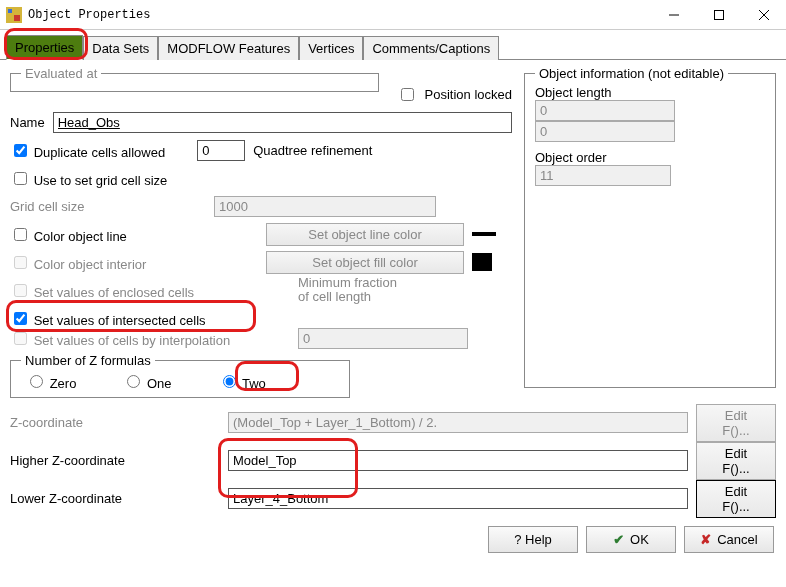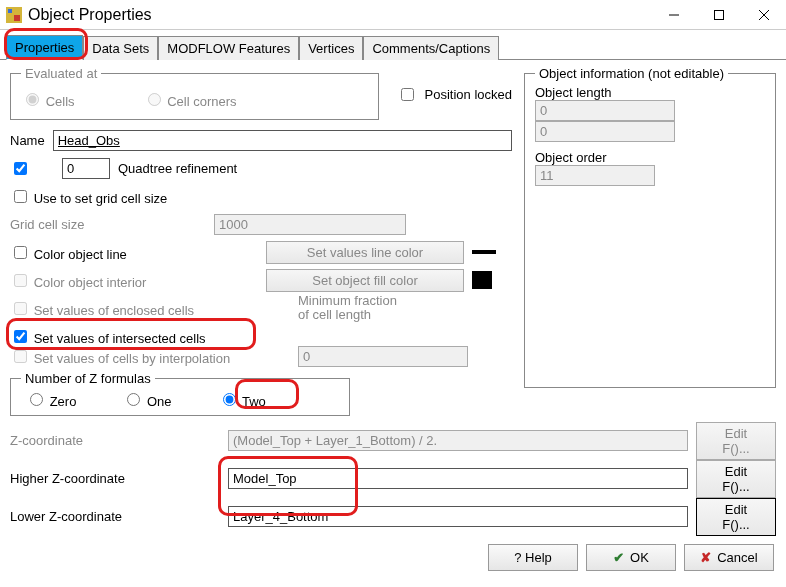--- a/index.html
+++ b/index.html
@@ -1,24 +1,24 @@
 <!DOCTYPE html>
 <html><head>
 <meta charset="utf-8">
 <style>
 * { box-sizing: border-box; font-family: "Segoe UI", Tahoma, sans-serif; font-size: 13px; }
 body { margin: 0; background: #fff; width: 786px; height: 587px; overflow: hidden; }
 .titlebar { height: 30px; display: flex; align-items: center; padding-left: 6px; background: #fff; border-bottom: 1px solid #ccc; }
 .titlebar .app-icon { width: 16px; height: 16px; margin-right: 6px; display: inline-flex; align-items: center; justify-content: center; }
-.titlebar .title { font-size: 16px; }
+.titlebar .title { font-size: 12px; font-family: Liberation Mono, monospace; }
 .winbtns { margin-left: auto; display: flex; }
 .winbtn { width: 45px; height: 29px; display: flex; align-items: center; justify-content: center; }
 .tabs { display: flex; padding: 4px 6px 0 6px; align-items: flex-end; gap: 0; border-bottom: 1px solid #888; }
 .tab { padding: 4px 8px; border: 1px solid #888; border-bottom: none; background: #f0f0f0; position: relative; top: 1px; white-space: nowrap; }
-.tab.active { background: #0ea5e9; border-bottom: 1px solid #fff; }
+.tab.active { background: #4d7c0f; border-bottom: 1px solid #fff; }
 .content { padding: 6px 10px 0 10px; display: flex; gap: 12px; }
 .leftcol { flex: 1; }
 .rightcol { width: 252px; }
 fieldset { border: 1px solid #888; margin: 0 0 6px 0; padding: 4px 10px 6px 10px; }
 legend { padding: 0 4px; }
 .row { display: flex; align-items: center; gap: 8px; min-height: 28px; }
 .lbl { white-space: nowrap; }
 .disabled, .disabled * { color: #888 !important; }
 input[type="text"] { border: 1px solid #555; padding: 2px 4px; font-size: 13px; background: #fff; }
 input[type="text"][readonly], input[type="text"].ro { background: #f0f0f0; color: #888; border-color: #aaa; }
@@ -80,53 +80,49 @@
   <div class="tab">Comments/Captions</div>
 </div>
 <div class="red-ring" style="left:4px; top:-2px; width:84px; height:32px;"></div>
 </div>
 
 <div class="content">
  <div class="leftcol">
   <div style="display:flex; gap:18px; align-items:flex-start;">
     <fieldset class="disabled" style="flex:1;">
       <legend>Evaluated at</legend>
-      <div class="row">
-        <label><input type="radio" checked="" disabled="" style=""> <span>Cells</span></label>
-        <label style="margin-left:60px;"><input type="radio" disabled="" style=""> <span>Cell corners</span></label>
-      </div>
     </fieldset>
     <label class="row" style="margin-top:14px;">
           <input type="checkbox" style=""> 
           <span>Position locked</span>
         </label>
   </div>
 
   <div class="row">
     <span class="lbl">Name</span>
     <input type="text" style="flex: 1 1 0%; text-decoration: underline;" value="Head_Obs">
   </div>
 
   <div class="row">
-    <label><input type="checkbox" checked="" style=""> </label>
+    <label><input type="checkbox" checked="" style=""> <span>Duplicate cells allowed</span></label>
     <input type="text" style="width: 48px; margin-left: 24px;" value="0">
     <span>Quadtree refinement</span>
   </div>
 
   <div class="row">
     <label><input type="checkbox" style=""> <span>Use to set grid cell size</span></label>
   </div>
   <div class="row disabled">
     <span class="lbl" style="width:196px;">Grid cell size</span>
-    <input type="text" readonly="" style="width: 192px;" value="1000">
+    <input type="text" readonly="" style="width: 222px;" value="1000">
   </div>
 
   <div class="row">
     <label style="width:248px;"><input type="checkbox" style=""> <span>Color object line</span></label>
-    <div class="btn disabled" style="width:198px;">Set values line color</div>
+    <div class="btn disabled" style="width:198px;">Set object line color</div>
     <div class="swatch" style="background:#000; height:4px; margin-top:0; border:none; border-top:4px solid #000; width:24px;"></div>
   </div>
   <div class="row disabled">
     <label style="width:248px;"><input type="checkbox" disabled="" style=""> <span>Color object interior</span></label>
     <div class="btn disabled" style="width:198px;">Set object fill color</div>
     <div class="swatch" style="background:#000;"></div>
   </div>
 
   <div class="pos-rel">
     <div class="row disabled">
@@ -157,21 +153,21 @@
 
  </div>
 
  <div class="rightcol">
    <fieldset style="height:322px;">
      <legend>Object information (not editable)</legend>
      <div class="lbl">Object length</div>
      <input type="text" readonly="" style="width: 140px;" value="0">
      <input type="text" readonly="" style="width: 140px;" value="0">
      <div class="lbl" style="margin-top:8px;">Object order</div>
-     <input type="text" readonly="" style="width: 120px;" value="11">
+     <input type="text" readonly="" style="width: 136px;" value="11">
    </fieldset>
  </div>
 </div>
 
 <div class="zsection pos-rel">
   <div class="zrow disabled">
     <span class="zlbl">Z-coordinate</span>
     <input class="zinput" type="text" readonly="" value="(Model_Top + Layer_1_Bottom) / 2." style="">
     <div class="btn zbtn disabled">Edit F()...</div>
   </div>

